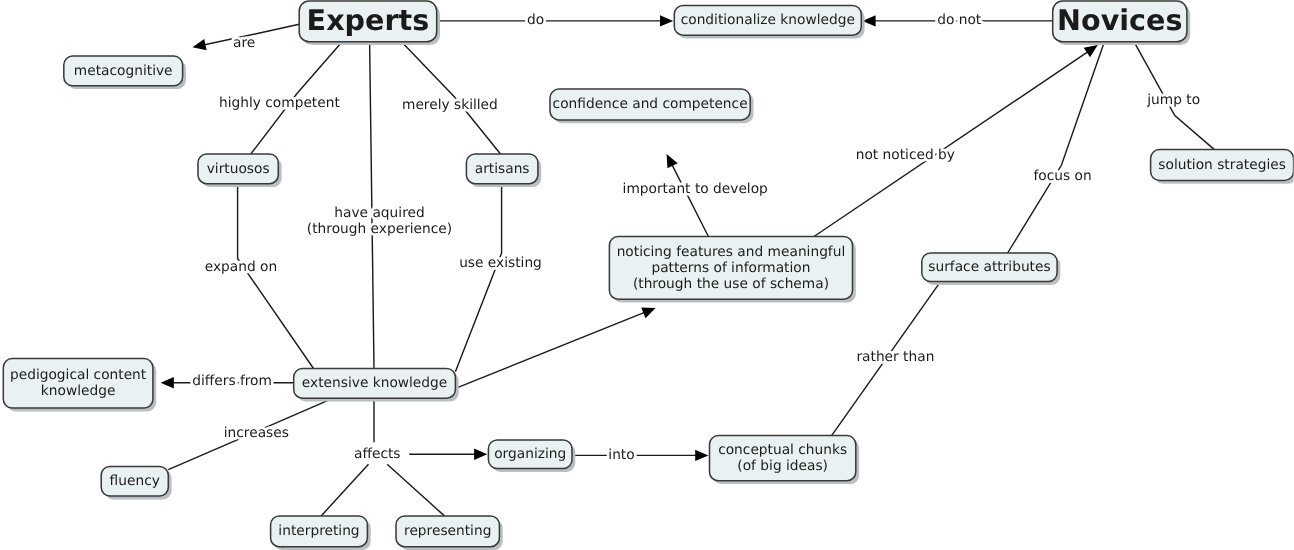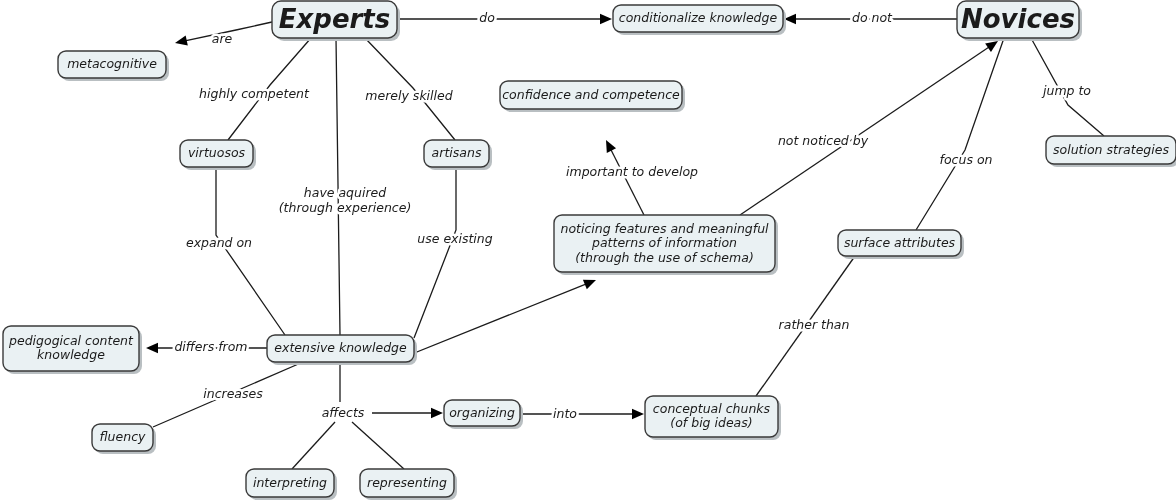--- a/index.html
+++ b/index.html
@@ -10,21 +10,20 @@
   body {
     width: 1176px;
     height: 500px;
     overflow: hidden;
     font-family: "DejaVu Sans", sans-serif;
   }
   #map-root {
     position: relative;
     width: 1176px;
     height: 500px;
-    font-style: italic;
   }
   svg#concept-map {
     display: block;
     width: 1176px;
     height: 500px;
   }
   .node-box {
     fill: #eaf1f3;
     stroke: #3a3a3a;
     stroke-width: 1.4;

